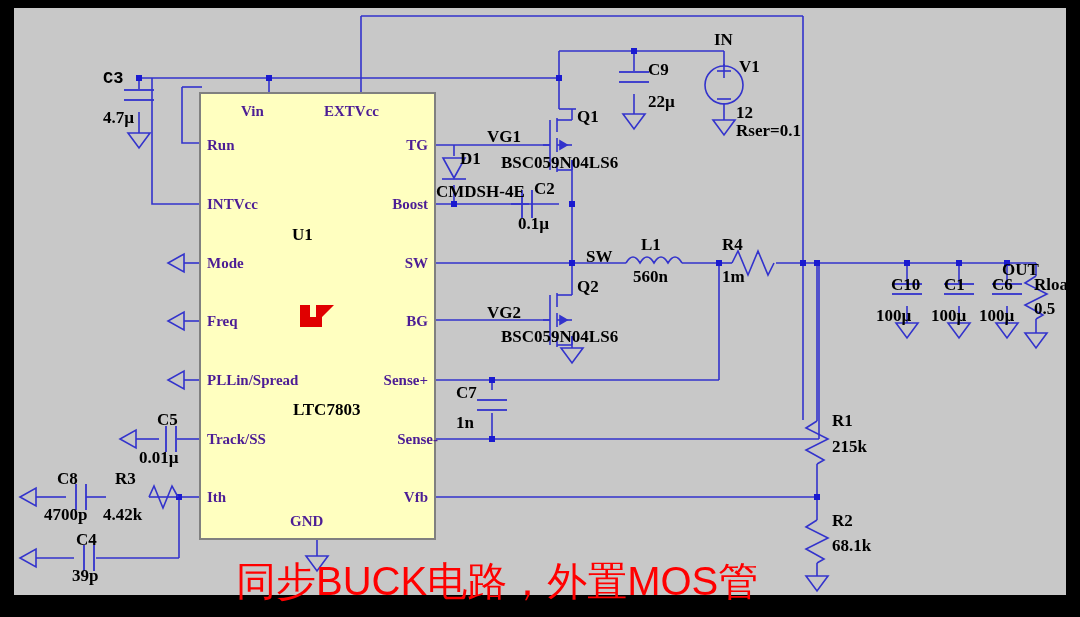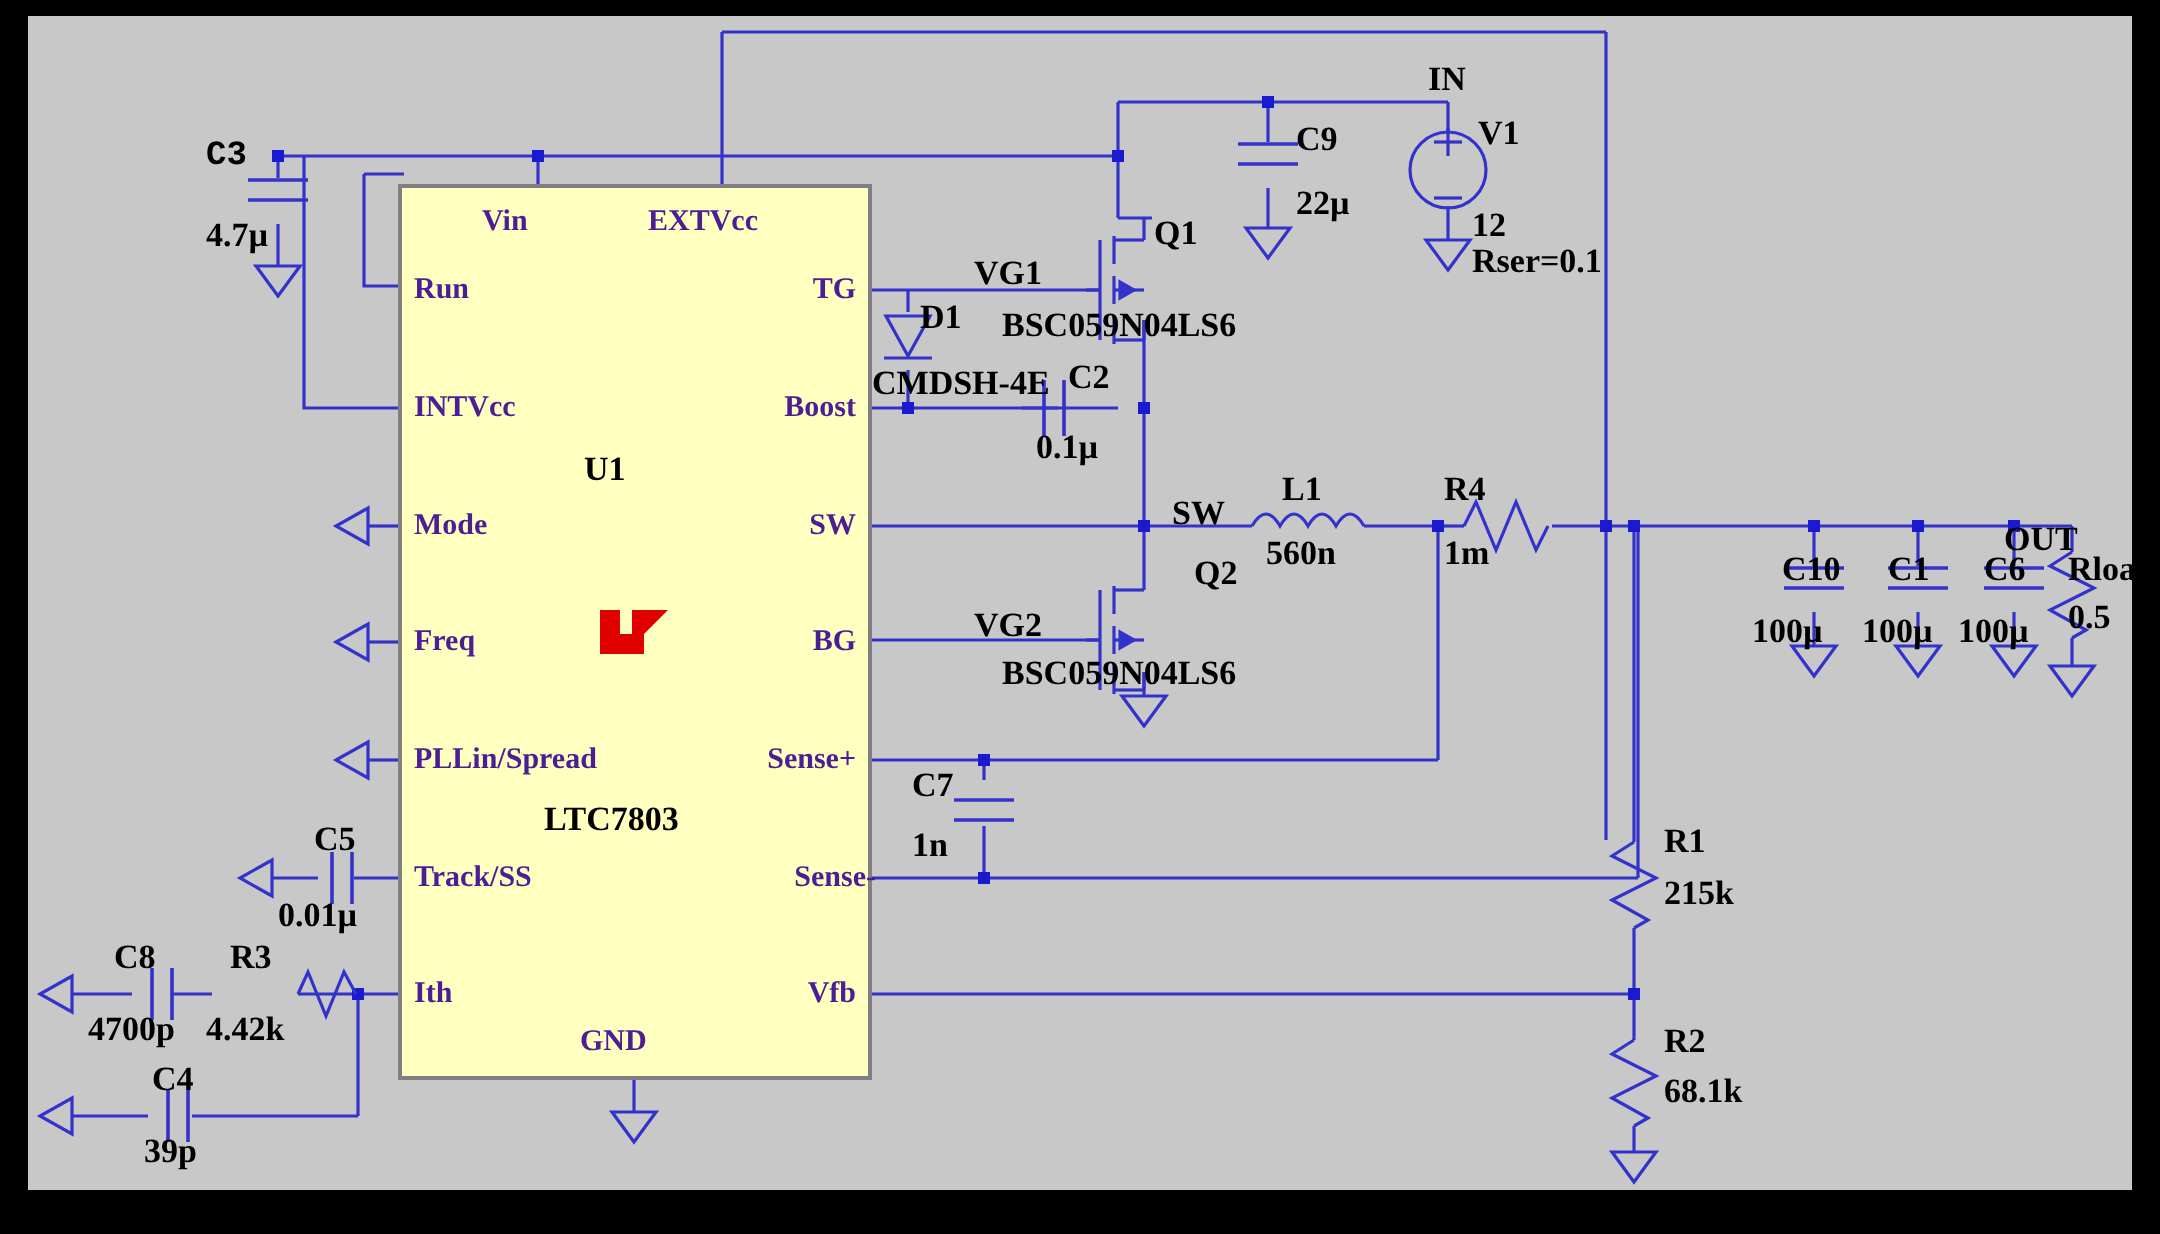--- a/index.html
+++ b/index.html
@@ -307,21 +307,21 @@
     <div class="pin r" style="left:314px;top:306px;width:100px;">BG</div>
     <div class="pin r" style="left:314px;top:365px;width:100px;">Sense+</div>
     <div class="pin r" style="left:324px;top:424px;width:100px;">Sense-</div>
     <div class="pin r" style="left:314px;top:482px;width:100px;">Vfb</div>
 
     <div class="pin" style="left:227px;top:96px;">Vin</div>
     <div class="pin" style="left:310px;top:96px;">EXTVcc</div>
     <div class="pin" style="left:276px;top:506px;">GND</div>
 
     <div class="lbl s15" style="left:278px;top:218px;">U1</div>
-    <div class="lbl s15" style="left:258px;top:393px;">LTC7803</div>
+    <div class="lbl s15" style="left:279px;top:393px;">LTC7803</div>
 
     <div class="lbl s15" style="left:89px;top:62px;font-family:Liberation Mono, monospace;">C3</div>
     <div class="lbl s15" style="left:89px;top:101px;">4.7µ</div>
 
     <div class="lbl s15" style="left:634px;top:53px;">C9</div>
     <div class="lbl s15" style="left:634px;top:85px;">22µ</div>
 
     <div class="lbl s15" style="left:700px;top:23px;">IN</div>
 
     <div class="lbl s15" style="left:725px;top:50px;">V1</div>
@@ -339,21 +339,21 @@
     <div class="lbl s15" style="left:504px;top:207px;">0.1µ</div>
 
     <div class="lbl s15" style="left:572px;top:240px;">SW</div>
 
     <div class="lbl s15" style="left:627px;top:228px;">L1</div>
     <div class="lbl s15" style="left:619px;top:260px;">560n</div>
 
     <div class="lbl s15" style="left:708px;top:228px;">R4</div>
     <div class="lbl s15" style="left:708px;top:260px;">1m</div>
 
-    <div class="lbl s15" style="left:563px;top:270px;margin-left:20px;">Q2</div>
+    <div class="lbl s15" style="left:563px;top:270px;">Q2</div>
     <div class="lbl s15" style="left:487px;top:320px;">BSC059N04LS6</div>
     <div class="lbl s15" style="left:473px;top:296px;">VG2</div>
 
     <div class="lbl s15" style="left:442px;top:376px;">C7</div>
     <div class="lbl s15" style="left:442px;top:406px;">1n</div>
 
     <div class="lbl s15" style="left:988px;top:237px;margin-top:16px;">OUT</div>
 
     <div class="lbl s15" style="left:877px;top:268px;">C10</div>
     <div class="lbl s15" style="left:862px;top:299px;">100µ</div>
@@ -376,15 +376,16 @@
     <div class="lbl s15" style="left:43px;top:462px;">C8</div>
     <div class="lbl s15" style="left:30px;top:498px;">4700p</div>
     <div class="lbl s15" style="left:101px;top:462px;">R3</div>
     <div class="lbl s15" style="left:89px;top:498px;">4.42k</div>
 
     <div class="lbl s15" style="left:62px;top:523px;">C4</div>
     <div class="lbl s15" style="left:58px;top:559px;">39p</div>
 
     <div class="lbl s13" style="left:4px;top:592px;">.tran 0 0.9m 0.88m startup</div>
 
+    <div class="cmt" style="left:222px;top:553px;font-size:40px;">同步BUCK电路，外置MOS管</div>
 
   </div>
 </div>
 
 </body></html>

